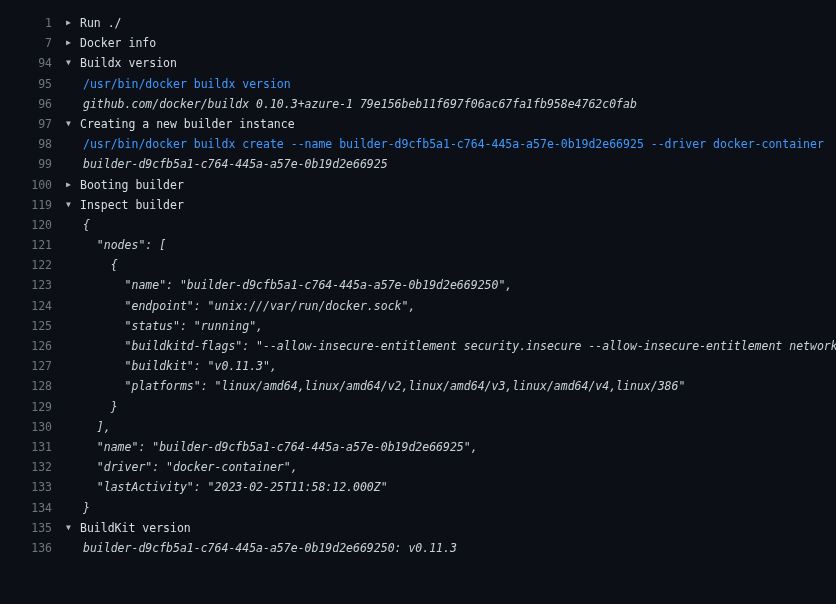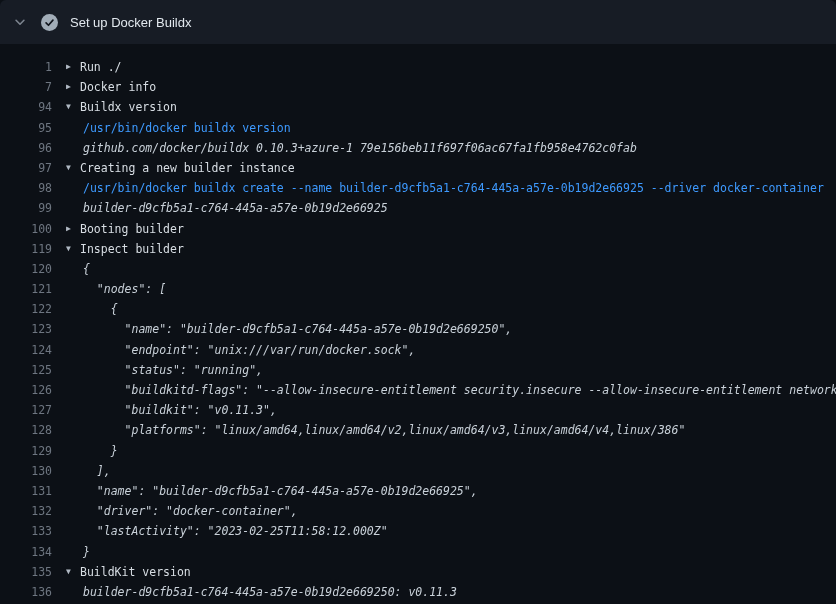--- a/index.html
+++ b/index.html
@@ -69,29 +69,16 @@
   .text { color: #c9d1d9; }
   .row.group .text { color: #d8dee4; cursor: pointer; }
   .row.command .text { color: #3e9aff; padding-left: 3px; text-align: center; }
   .row.output .text { padding-left: 3px; font-style: italic; }
 </style>
 </head>
 <body>
 
 <div class="wrap">
 
-  <div class="step-header">
-    <span class="chev">
-      <svg width="14" height="14" viewBox="0 0 16 16">
-        <path d="M3.5 6 L8 10.5 L12.5 6" fill="none" stroke="currentColor" stroke-width="1.8" stroke-linecap="round" stroke-linejoin="round"></path>
-      </svg>
-    </span>
-    <span class="check-circle">
-      <svg width="11" height="11" viewBox="0 0 16 16">
-        <path d="M3 8.5 L6.5 12 L13 4.5" fill="none" stroke="#12161d" stroke-width="2.4" stroke-linecap="round" stroke-linejoin="round"></path>
-      </svg>
-    </span>
-    <span class="step-title">Set up Docker Buildx</span>
-  </div>
 
   <div class="log"><div class="row group"><span class="num">1</span><span class="toggle">▶</span><span class="text">Run ./</span></div><div class="row group"><span class="num">7</span><span class="toggle">▶</span><span class="text">Docker info</span></div><div class="row group"><span class="num">94</span><span class="toggle">▼</span><span class="text">Buildx version</span></div><div class="row command"><span class="num">95</span><span class="toggle"></span><span class="text">/usr/bin/docker buildx version</span></div><div class="row output"><span class="num">96</span><span class="toggle"></span><span class="text">github.com/docker/buildx 0.10.3+azure-1 79e156beb11f697f06ac67fa1fb958e4762c0fab</span></div><div class="row group"><span class="num">97</span><span class="toggle">▼</span><span class="text">Creating a new builder instance</span></div><div class="row command"><span class="num">98</span><span class="toggle"></span><span class="text">/usr/bin/docker buildx create --name builder-d9cfb5a1-c764-445a-a57e-0b19d2e66925 --driver docker-container</span></div><div class="row output"><span class="num">99</span><span class="toggle"></span><span class="text">builder-d9cfb5a1-c764-445a-a57e-0b19d2e66925</span></div><div class="row group"><span class="num">100</span><span class="toggle">▶</span><span class="text">Booting builder</span></div><div class="row group"><span class="num">119</span><span class="toggle">▼</span><span class="text">Inspect builder</span></div><div class="row output"><span class="num">120</span><span class="toggle"></span><span class="text">{</span></div><div class="row output"><span class="num">121</span><span class="toggle"></span><span class="text">  "nodes": [</span></div><div class="row output"><span class="num">122</span><span class="toggle"></span><span class="text">    {</span></div><div class="row output"><span class="num">123</span><span class="toggle"></span><span class="text">      "name": "builder-d9cfb5a1-c764-445a-a57e-0b19d2e669250",</span></div><div class="row output"><span class="num">124</span><span class="toggle"></span><span class="text">      "endpoint": "unix:///var/run/docker.sock",</span></div><div class="row output"><span class="num">125</span><span class="toggle"></span><span class="text">      "status": "running",</span></div><div class="row output"><span class="num">126</span><span class="toggle"></span><span class="text">      "buildkitd-flags": "--allow-insecure-entitlement security.insecure --allow-insecure-entitlement network</span></div><div class="row output"><span class="num">127</span><span class="toggle"></span><span class="text">      "buildkit": "v0.11.3",</span></div><div class="row output"><span class="num">128</span><span class="toggle"></span><span class="text">      "platforms": "linux/amd64,linux/amd64/v2,linux/amd64/v3,linux/amd64/v4,linux/386"</span></div><div class="row output"><span class="num">129</span><span class="toggle"></span><span class="text">    }</span></div><div class="row output"><span class="num">130</span><span class="toggle"></span><span class="text">  ],</span></div><div class="row output"><span class="num">131</span><span class="toggle"></span><span class="text">  "name": "builder-d9cfb5a1-c764-445a-a57e-0b19d2e66925",</span></div><div class="row output"><span class="num">132</span><span class="toggle"></span><span class="text">  "driver": "docker-container",</span></div><div class="row output"><span class="num">133</span><span class="toggle"></span><span class="text">  "lastActivity": "2023-02-25T11:58:12.000Z"</span></div><div class="row output"><span class="num">134</span><span class="toggle"></span><span class="text">}</span></div><div class="row group"><span class="num">135</span><span class="toggle">▼</span><span class="text">BuildKit version</span></div><div class="row output"><span class="num">136</span><span class="toggle"></span><span class="text">builder-d9cfb5a1-c764-445a-a57e-0b19d2e669250: v0.11.3</span></div></div>
 
 </div>
 
 </body></html>

